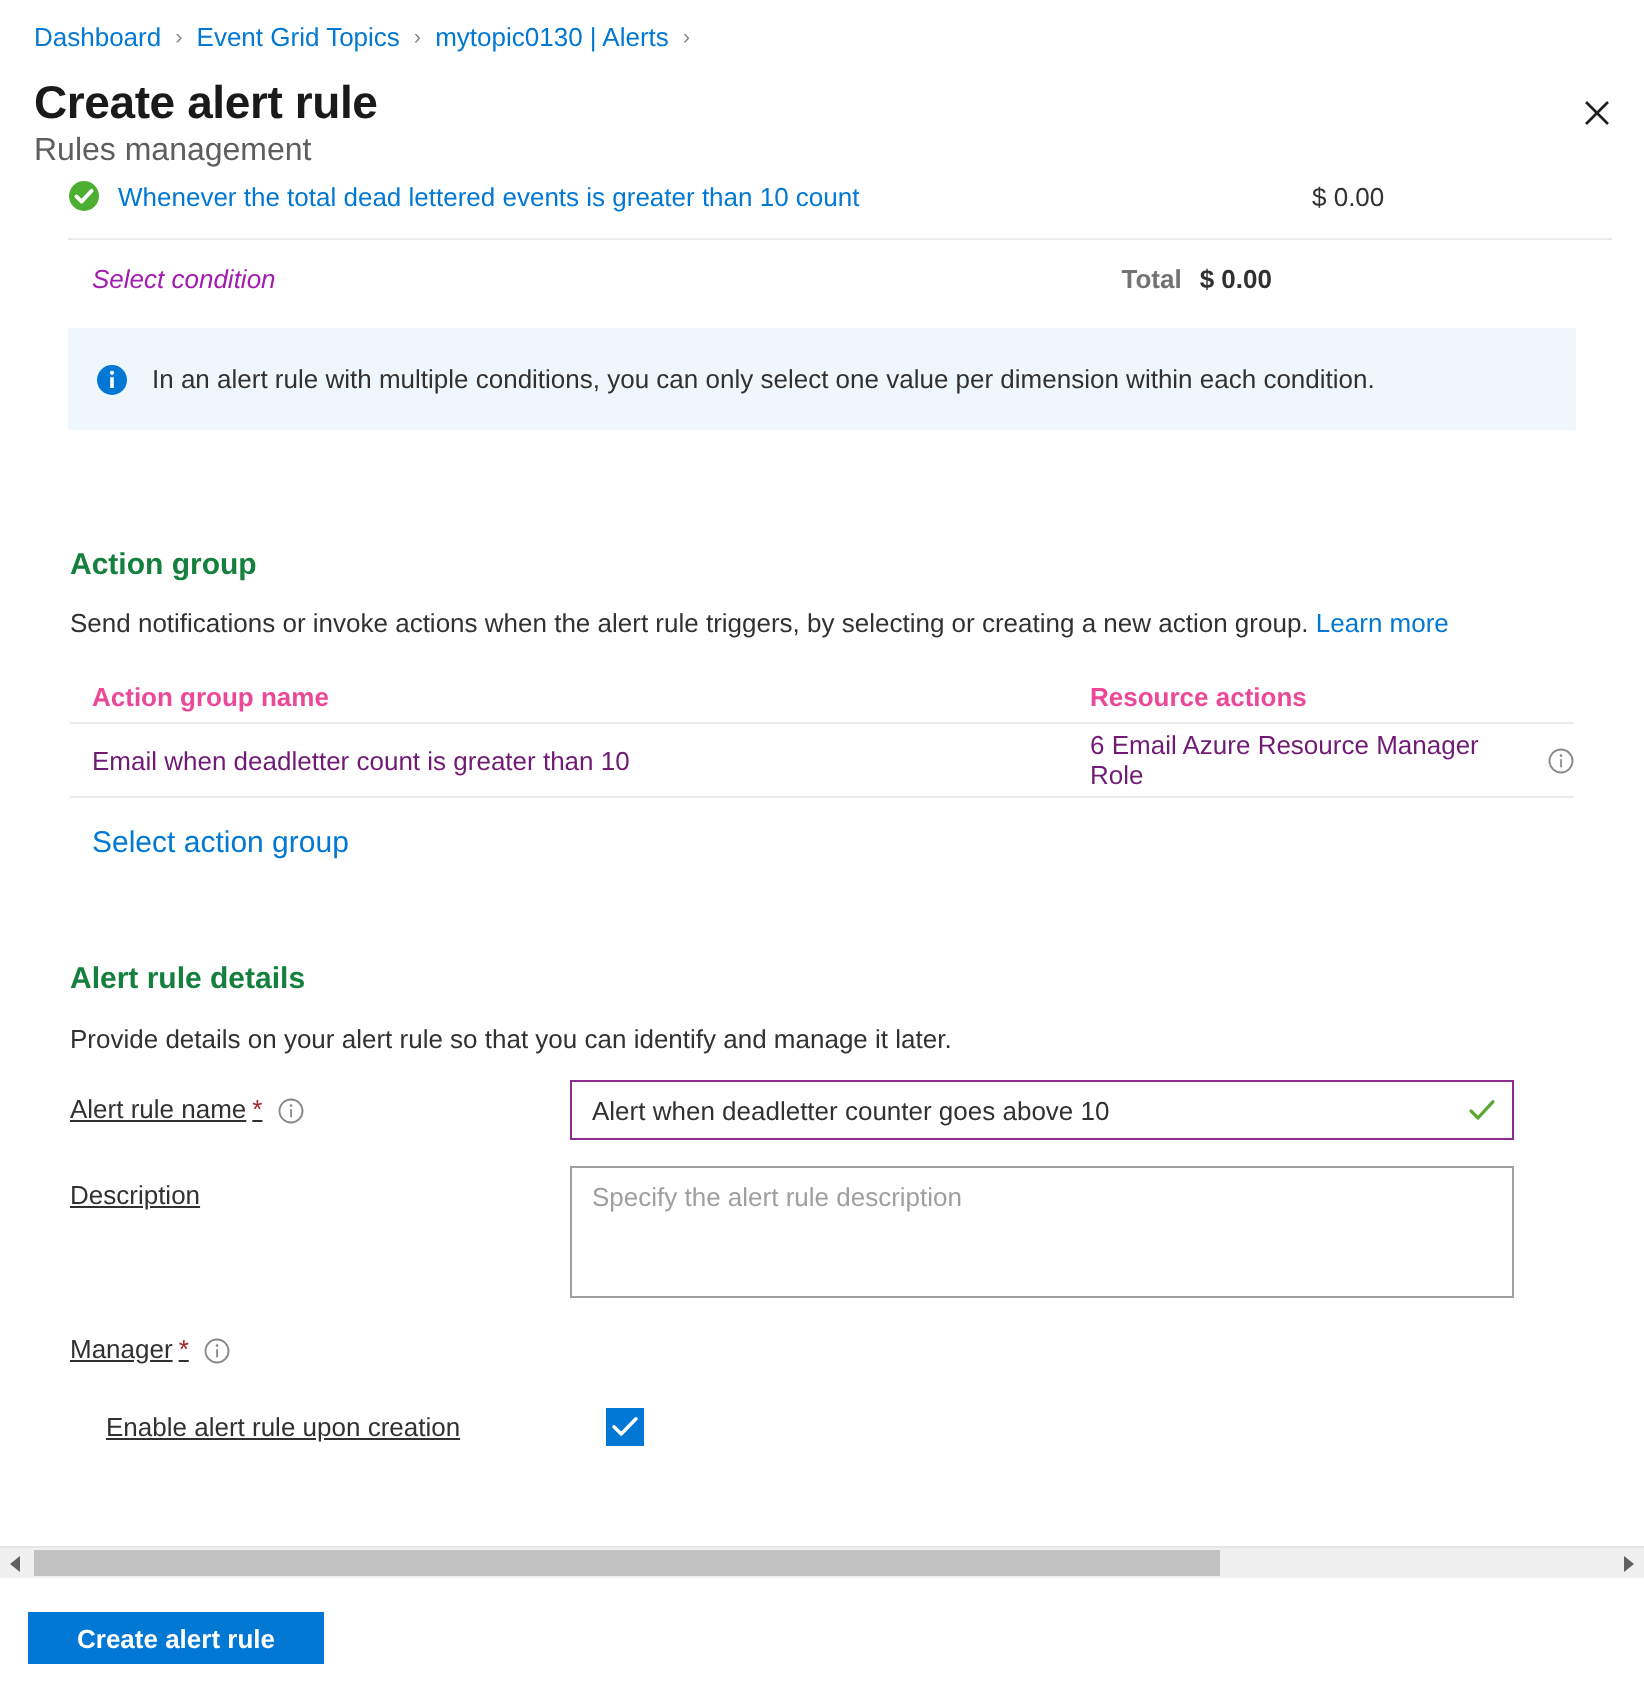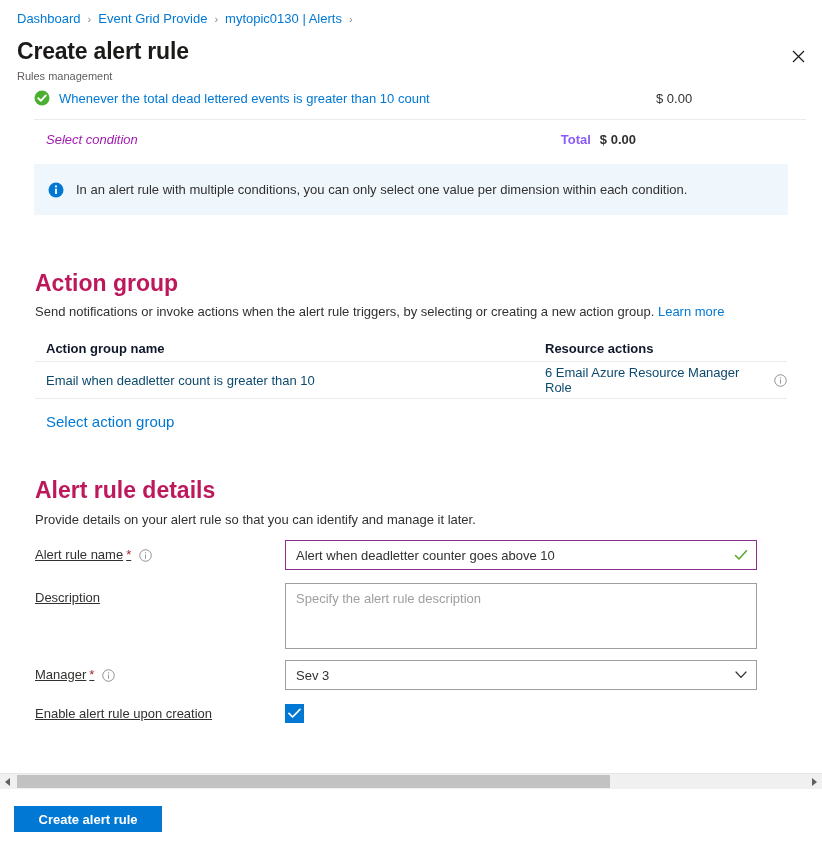--- a/index.html
+++ b/index.html
@@ -46,21 +46,21 @@
     left: 17px;
   }
   .page-title {
     font-size: 23px;
     font-weight: 600;
     color: #1b1a19;
     line-height: 30px;
     letter-spacing: -0.2px;
   }
   .page-subtitle {
-    font-size: 11px;
+    font-size: 16px;
     color: #605e5c;
     line-height: 16px;
     margin-top: 2px;
   }
   .close-btn {
     position: absolute;
     top: 40px;
     right: 8px;
     width: 32px;
     height: 32px;
@@ -131,21 +131,21 @@
     font-style: italic;
   }
   .total-wrap {
     display: flex;
     align-items: baseline;
     margin-right: 170px;
   }
   .total-label {
     font-size: 13px;
     font-weight: 600;
-    color: #8b5cf6;
+    color: #737373;
     margin-right: 9px;
   }
   .total-value {
     font-size: 13px;
     font-weight: 600;
     color: #323130;
   }
 
   
   .info-banner {
@@ -170,23 +170,23 @@
   .info-text {
     font-size: 13px;
     color: #323130;
     line-height: 18px;
   }
 
   
   .section-head {
     position: absolute;
     left: 35px;
-    font-size: 23px;
+    font-size: 15px;
     font-weight: 600;
-    color: #be185d;
+    color: #15803d;
     line-height: 22px;
     text-align: right;
   }
   .section-desc {
     position: absolute;
     left: 35px;
     font-size: 13px;
     color: #323130;
     line-height: 18px;
   }
@@ -216,25 +216,25 @@
   }
   .ag-data-row {
     height: 36px;
     border-bottom: 1px solid #edebe9;
   }
   .ag-col-name { flex: 0 0 510px; padding-left: 11px; box-sizing: border-box; }
   .ag-col-actions { flex: 1 1 auto; display: flex; align-items: center; }
   .ag-th {
     font-size: 13px;
     font-weight: 600;
-    color: #0f172a;
+    color: #ec4899;
   }
   .ag-td {
     font-size: 13px;
-    color: #0c4a6e;
+    color: #701a75;
   }
   .ag-info-icon {
     width: 13px;
     height: 13px;
     margin-left: 6px;
     flex: 0 0 13px;
     display: block;
     cursor: pointer;
   }
   .ag-select-link {
@@ -354,21 +354,21 @@
     display: flex;
     align-items: center;
     justify-content: center;
     cursor: pointer;
     margin-top: 5px;
   }
 
   #row-name { top: 540px; }
   #row-desc { top: 583px; }
   #row-sev  { top: 660px; }
-  #row-chk  { top: 699px; }
+  #row-chk  { top: 699px; margin-left: 18px; }
 
   
   .hscroll {
     position: absolute;
     left: 0;
     top: 773px;
     width: 822px;
     height: 16px;
     background: #f0f0f0;
     border-top: 1px solid #e6e6e6;
@@ -420,21 +420,21 @@
     cursor: pointer;
     padding: 0 14px;
   }
 </style>
 </head>
 <body>
 
 <div class="breadcrumb">
   <span class="crumb-link">Dashboard</span>
   <span class="crumb-sep">›</span>
-  <span class="crumb-link">Event Grid Provide</span>
+  <span class="crumb-link">Event Grid Topics</span>
   <span class="crumb-sep">›</span>
   <span class="crumb-link">mytopic0130 | Alerts</span>
   <span class="crumb-sep">›</span>
 </div>
 
 <div class="title-wrap">
   <div class="page-title">Create alert rule</div>
   <div class="page-subtitle">Rules management</div>
 </div>
 
@@ -534,30 +534,20 @@
 <div class="field-row" id="row-sev">
   <div class="field-label">
     <span>Manager</span>
     <span class="req-star">*</span>
     <svg class="lbl-info-icon" viewBox="0 0 14 14">
       <circle cx="7" cy="7" r="6.2" fill="none" stroke="#8a8886" stroke-width="1"></circle>
       <rect x="6.55" y="6" width="0.95" height="4.4" fill="#8a8886"></rect>
       <circle cx="7.02" cy="4.1" r="0.72" fill="#8a8886"></circle>
     </svg>
   </div>
-  <div class="field-control">
-    <div class="sel-wrap">
-      <div class="sel-box">
-        <span>Sev 3</span>
-      </div>
-      <svg class="sel-chevron" viewBox="0 0 12 10">
-        <path d="M1 2 L6 7.4 L11 2" stroke="#323130" stroke-width="1.2" fill="none" stroke-linecap="round" stroke-linejoin="round"></path>
-      </svg>
-    </div>
-  </div>
 </div>
 
 <div class="field-row" id="row-chk">
   <div class="field-label">
     <span>Enable alert rule upon creation</span>
   </div>
   <div class="field-control">
     <div class="chk-box">
       <svg width="13" height="11" viewBox="0 0 13 11">
         <path d="M1 5.4 L4.6 9 L12 1.4" stroke="#ffffff" stroke-width="1.7" fill="none" stroke-linecap="round" stroke-linejoin="round"></path>

